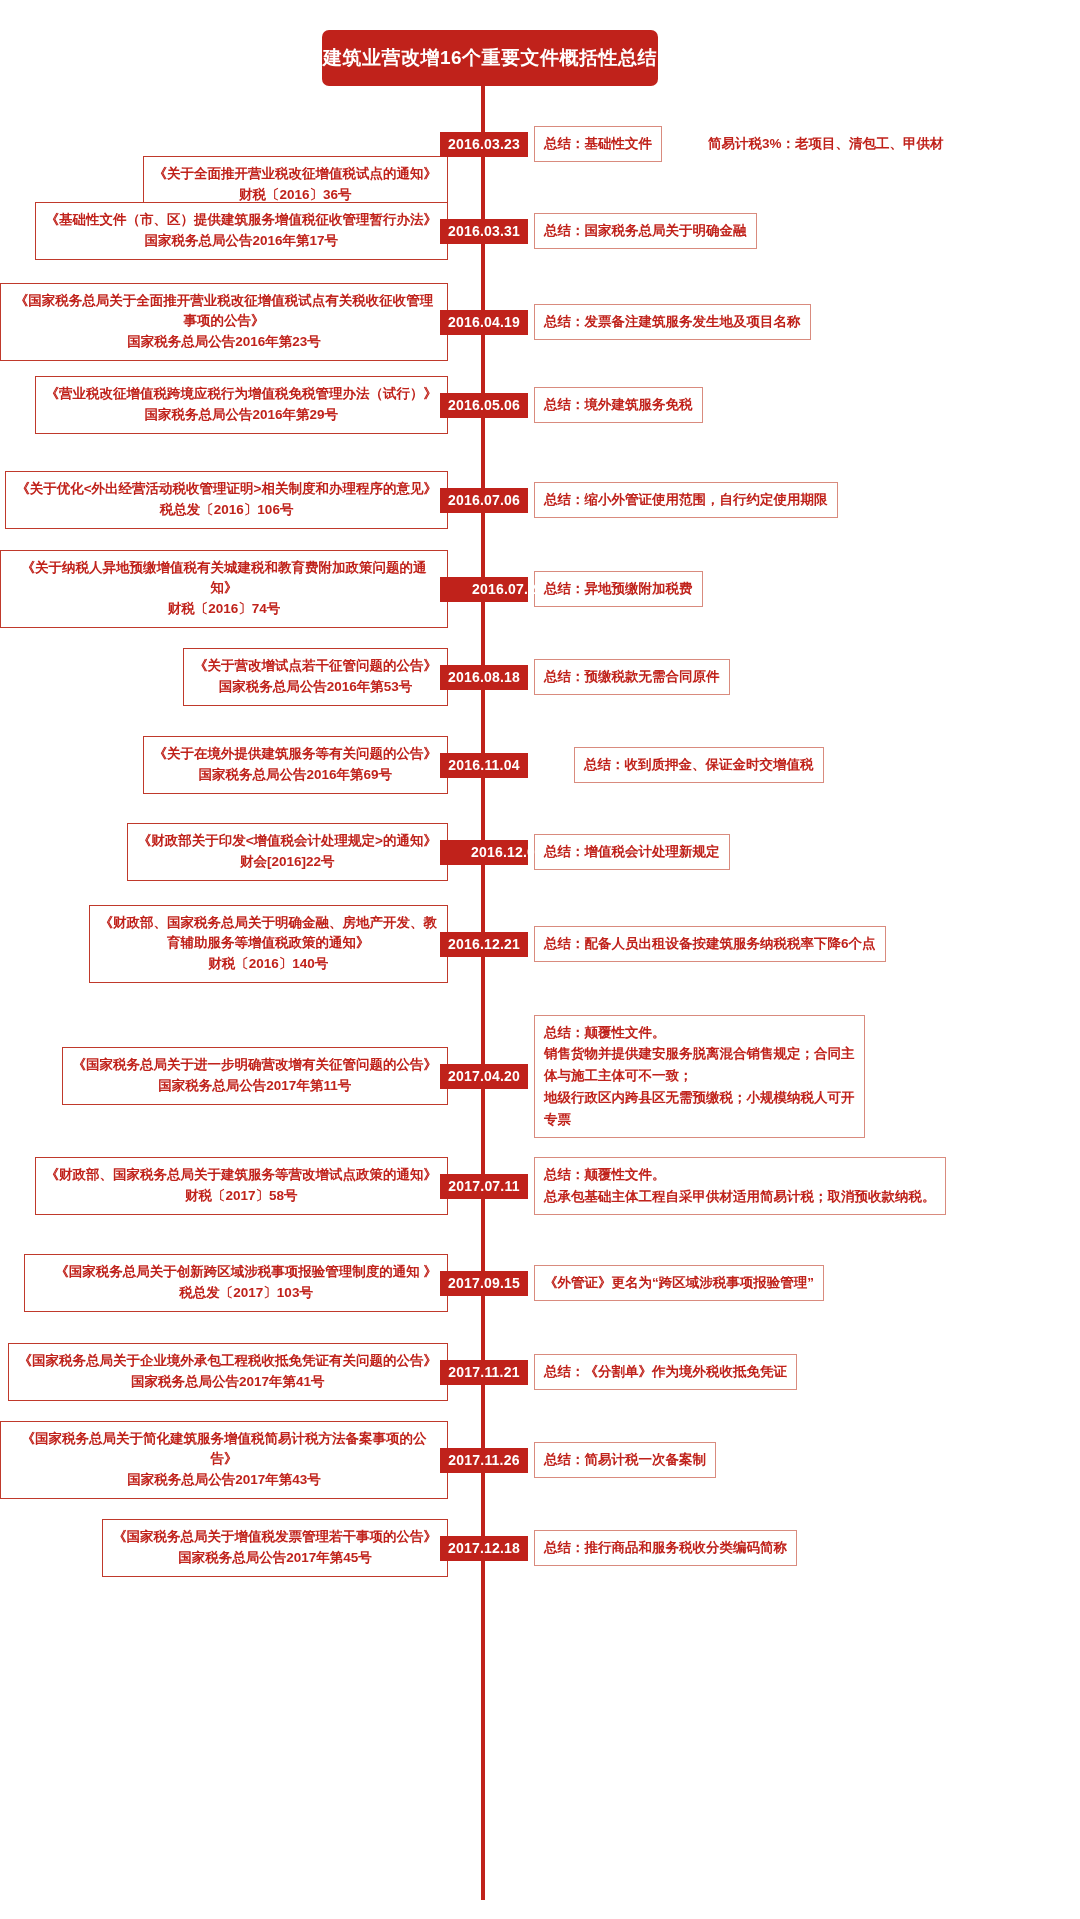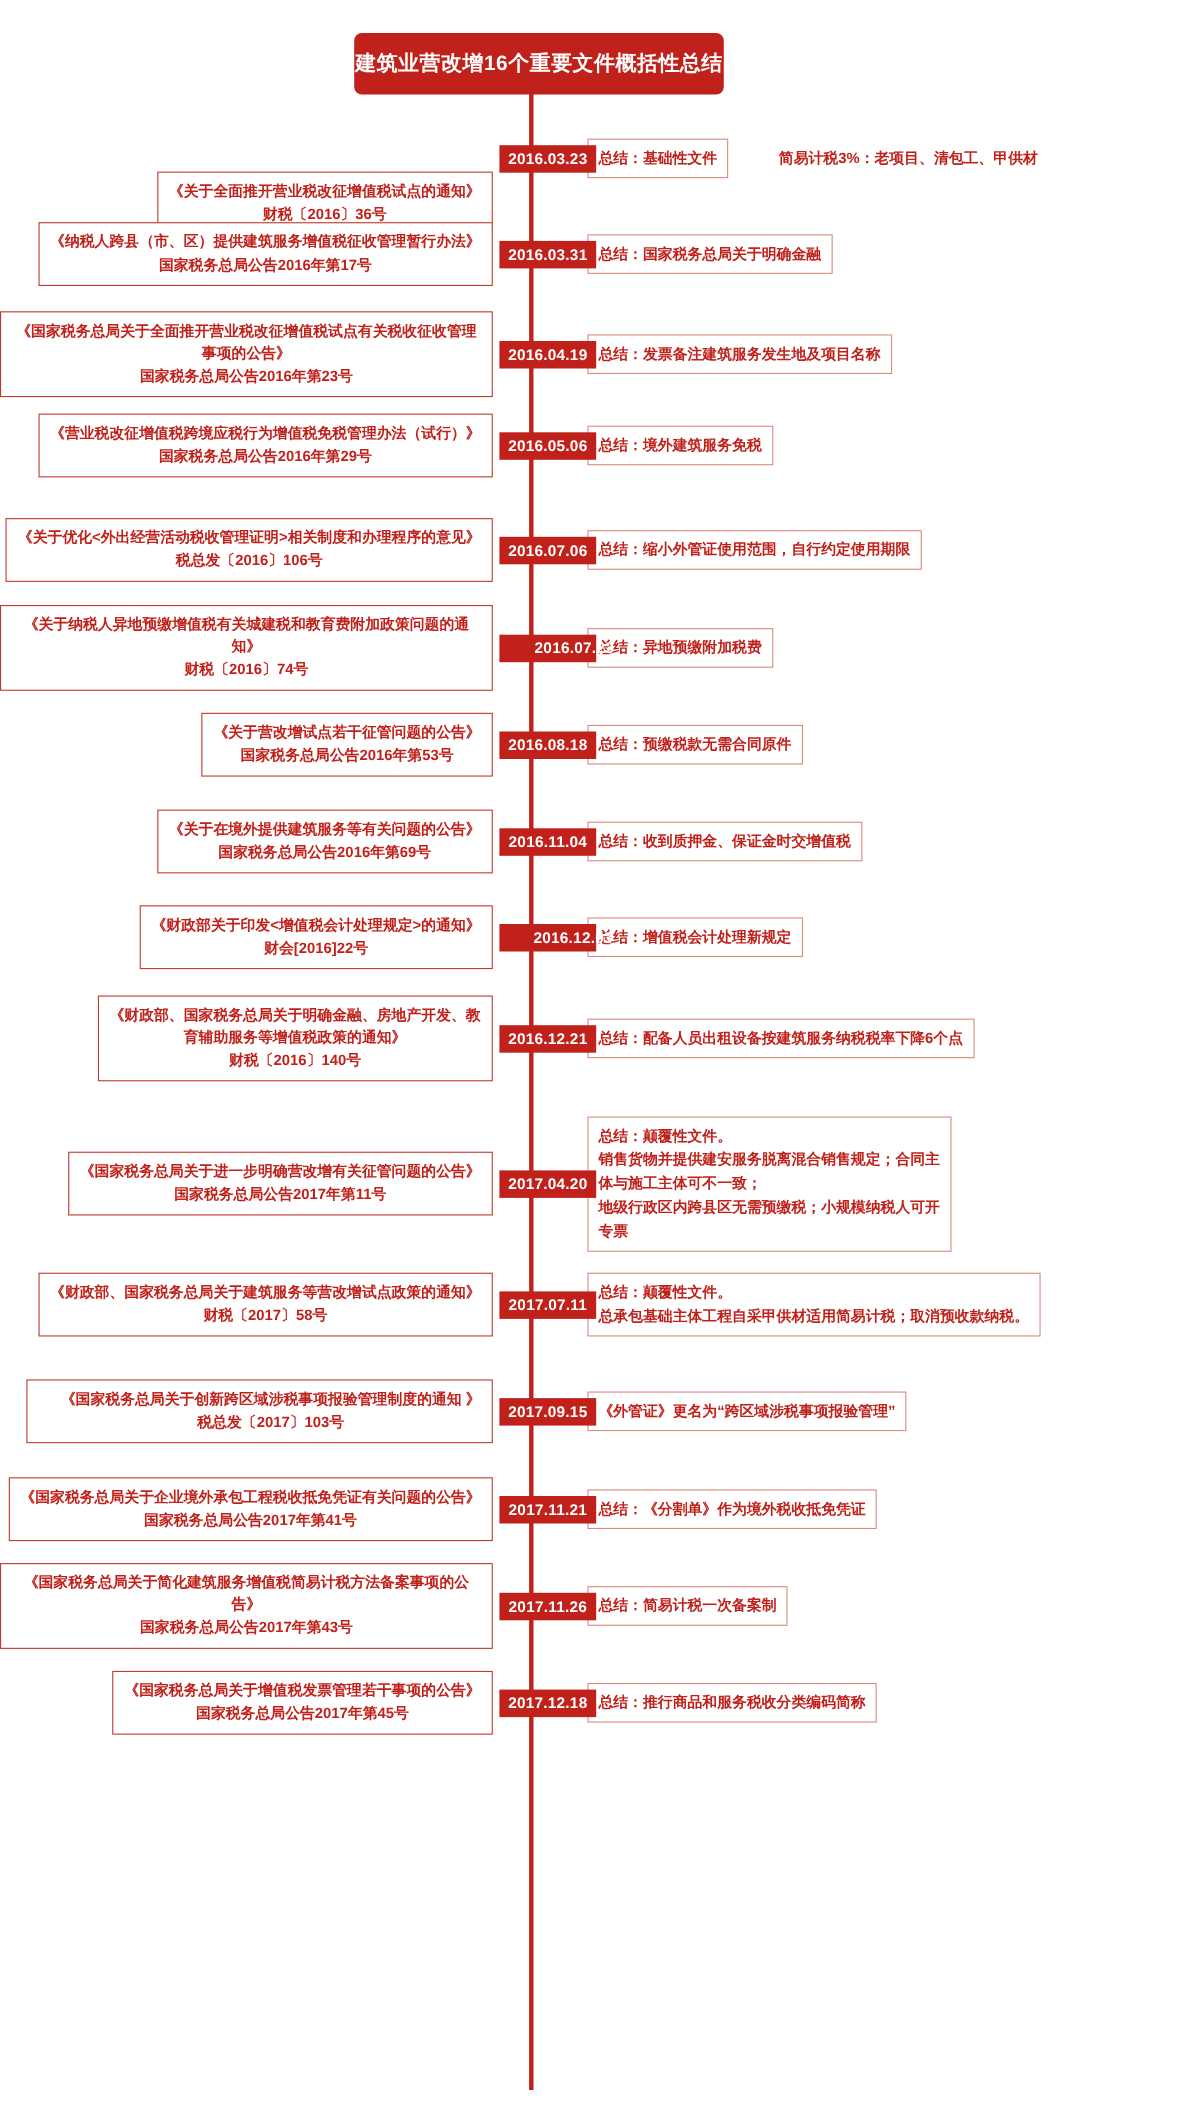--- a/index.html
+++ b/index.html
@@ -67,21 +67,21 @@
     line-height:1.55;
     text-align:center;
     padding:7px 10px;
     box-sizing:border-box;
     background:#ffffff;
     white-space:pre-line;
   }
 
   .date-chip{
     position:absolute;
-    left:454px;
+    left:440px;
     width:88px;
     height:25px;
     background:#c0221b;
     color:#ffffff;
     font-size:14px;
     font-weight:bold;
     letter-spacing:.2px;
     display:flex;
     align-items:center;
     justify-content:center;
@@ -123,21 +123,21 @@
 
   <div id="rows-container">
       <div class="row" style="top: 84px; height: 120px;">
         <div class="doc-box" style="top: 45px; margin-top: 27px;">《关于全面推开营业税改征增值税试点的通知》
 财税〔2016〕36号</div>
         <div class="date-chip" style="top: 47.5px;">2016.03.23</div>
         <div class="summary-box" style="top: 42px;">总结：基础性文件</div>
         <div class="note-text" style="top: 51px; left: 708px;">简易计税3%：老项目、清包工、甲供材</div>
       </div>
       <div class="row" style="top: 171px; height: 120px;">
-        <div class="doc-box" style="top: 31px;">《纳税人跨县（市、区）提供建筑服务增值税征收管理暂行办法》
+        <div class="doc-box" style="top: 31px;">《基础性文件（市、区）提供建筑服务增值税征收管理暂行办法》
 国家税务总局公告2016年第17号</div>
         <div class="date-chip" style="top: 47.5px;">2016.03.31</div>
         <div class="summary-box" style="top: 42px;">总结：国家税务总局关于明确金融</div>
       </div>
       <div class="row" style="top: 262px; height: 120px;">
         <div class="doc-box" style="top: 20.5px;">《国家税务总局关于全面推开营业税改征增值税试点有关税收征收管理事项的公告》
 国家税务总局公告2016年第23号</div>
         <div class="date-chip" style="top: 47.5px;">2016.04.19</div>
         <div class="summary-box" style="top: 42px;">总结：发票备注建筑服务发生地及项目名称</div>
       </div>
@@ -162,21 +162,21 @@
       <div class="row" style="top: 617px; height: 120px;">
         <div class="doc-box" style="top: 31px;">《关于营改增试点若干征管问题的公告》
 国家税务总局公告2016年第53号</div>
         <div class="date-chip" style="top: 47.5px;">2016.08.18</div>
         <div class="summary-box" style="top: 42px;">总结：预缴税款无需合同原件</div>
       </div>
       <div class="row" style="top: 705px; height: 120px; text-decoration: underline;">
         <div class="doc-box" style="top: 31px;">《关于在境外提供建筑服务等有关问题的公告》
 国家税务总局公告2016年第69号</div>
         <div class="date-chip" style="top: 47.5px;">2016.11.04</div>
-        <div class="summary-box" style="top: 42px;">总结：收到质押金、保证金时交增值税</div>
+        <div class="summary-box" style="top: 42px; margin-left: 40px;">总结：收到质押金、保证金时交增值税</div>
       </div>
       <div class="row" style="top: 792px; height: 120px;">
         <div class="doc-box" style="top: 31px;">《财政部关于印发&lt;增值税会计处理规定&gt;的通知》
 财会[2016]22号</div>
         <div class="date-chip" style="top: 47.5px; padding-left: 46px;">2016.12.03</div>
         <div class="summary-box" style="top: 42px;">总结：增值税会计处理新规定</div>
       </div>
       <div class="row" style="top: 884px; height: 120px;">
         <div class="doc-box" style="top: 20.5px;">《财政部、国家税务总局关于明确金融、房地产开发、教
 育辅助服务等增值税政策的通知》

